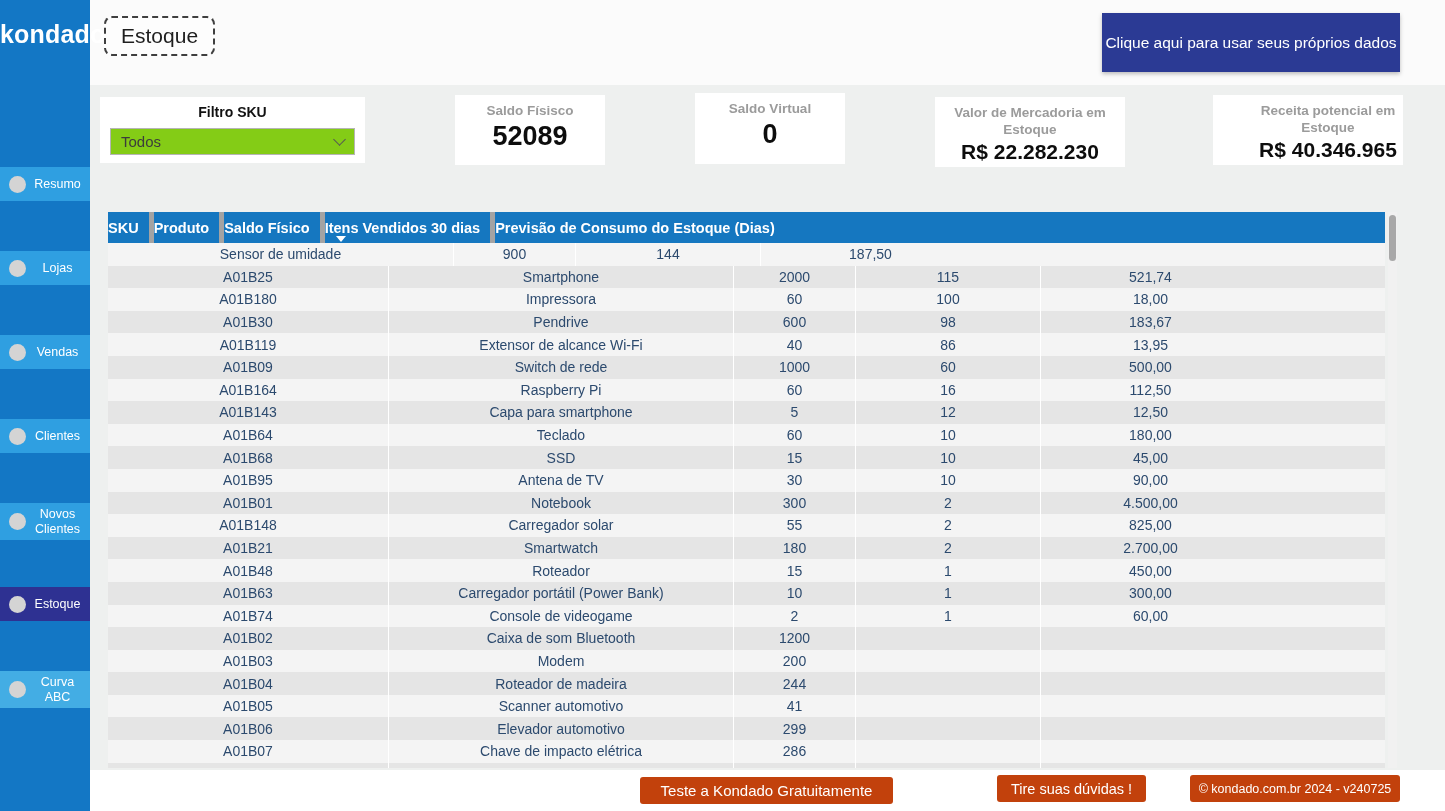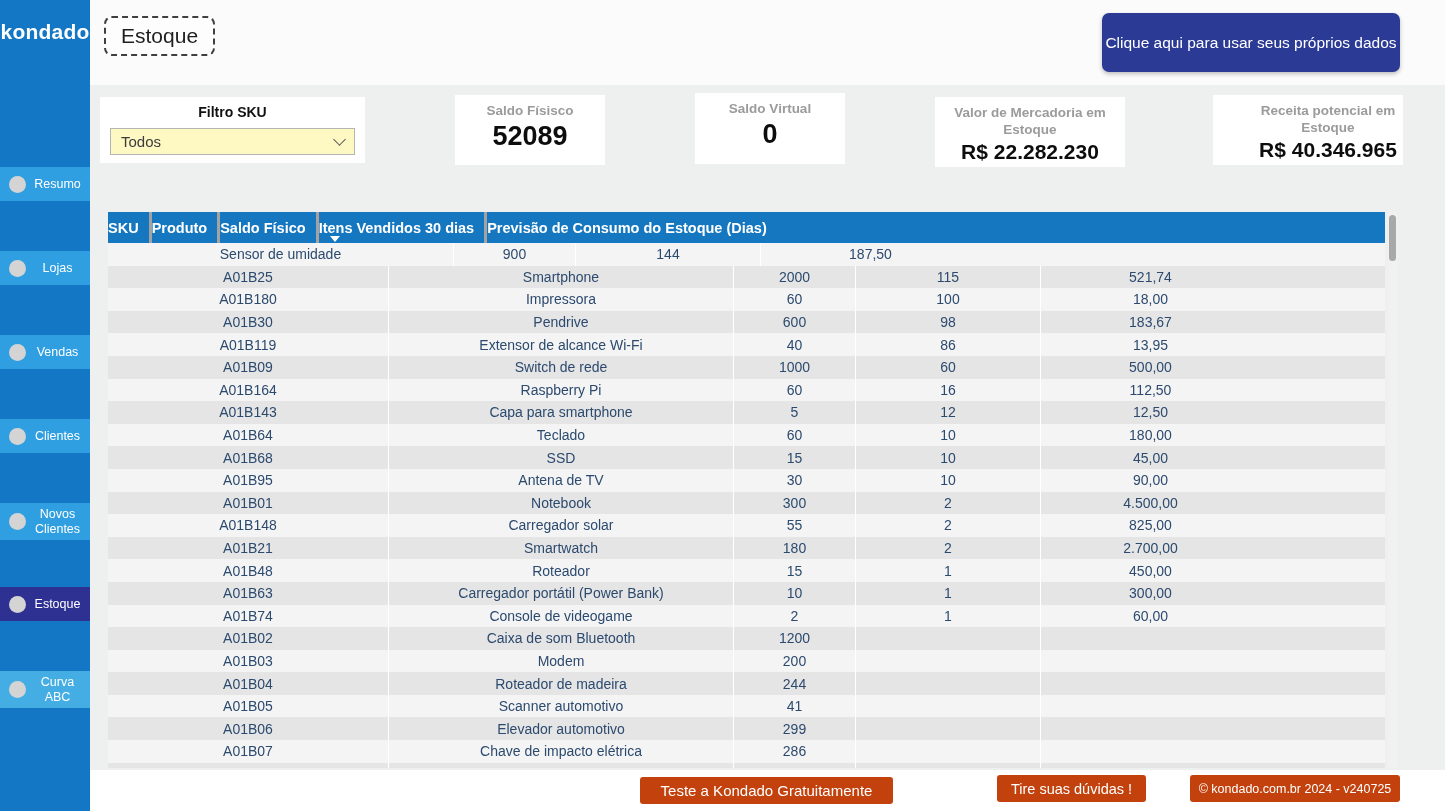--- a/index.html
+++ b/index.html
@@ -6,65 +6,65 @@
   html,body { background:#d8dada; }
   .stage { position:relative; width:1445px; height:811px; background:#eef0ef; overflow:hidden; }
 
   
   .topband   { position:absolute; left:90px; top:0; right:0; height:85px; background:#fbfbfb; }
   .bottomband{ position:absolute; left:90px; top:770px; right:0; bottom:0; background:#ffffff; }
 
   
   .sidebar { position:absolute; left:0; top:0; width:90px; height:811px; background:#1377c5; z-index:5; }
   .logo { position:absolute; top:20px; left:0; width:90px; text-align:center; color:#fff;
-          font-size:21px; font-weight:700; letter-spacing:.2px; }
+          font-size:25px; font-weight:700; letter-spacing:.2px; }
   .nav { position:absolute; top:167px; left:0; width:90px; list-style:none; }
   .nav-slot { height:84px; }
   .nav-item { height:34px; width:90px; background:#2f9fe1; color:#fff; display:flex;
               align-items:center; gap:7px; padding-left:9px; cursor:pointer; }
   .nav-item.two-line { height:37px; }
   .nav-item.active { background:#2e3192; }
   .nav-item.light  { background:#43ade4; }
   .nav-bullet { width:17px; height:17px; border-radius:50%; background:#d4d4d4; flex:none; }
   .nav-label { font-size:12.5px; line-height:1.15; white-space:pre-line; text-align:center; flex:1;
                padding-right:8px; }
 
   
   .page-title { position:absolute; left:104px; top:16px; padding:6px 15px; font-size:21px;
                 color:#1f1f1f; border:2px dashed #3f3f3f; border-radius:8px; background:#fdfdfd; }
   .cta-btn { position:absolute; left:1102px; top:13px; width:298px; height:59px; background:#2b3a94;
-             border:none; border-radius:7px; color:#fff; font-size:15.5px; cursor:pointer;
+             border:none; border-radius:0; color:#fff; font-size:15.5px; cursor:pointer;
              box-shadow:0 2px 4px rgba(0,0,0,.25); }
 
   
   .card { position:absolute; background:#fff; text-align:center; }
   .card-label { color:#9b9b9b; font-weight:700; font-size:13.5px; line-height:1.25; padding-top:8px; }
   .card-value { color:#0d0d0d; font-weight:700; }
   .filter-card { left:100px; top:97px; width:265px; height:66px; }
   .filter-label { color:#111; font-weight:700; font-size:14px; padding-top:7px; }
-  .dropdown { position:absolute; left:10px; right:10px; top:31px; height:27px; background:#fef9c3;
+  .dropdown { position:absolute; left:10px; right:10px; top:31px; height:27px; background:#84cc16;
               border:1px solid #b5b5b5; display:flex; align-items:center; justify-content:space-between;
               padding:0 10px; cursor:pointer; }
   .dropdown-value { font-size:15px; color:#3c3c3c; }
   .chevron { width:9px; height:9px; border-right:1.6px solid #555; border-bottom:1.6px solid #555;
              transform:rotate(45deg); margin-top:-5px; }
   .kpi-1 { left:455px; top:95px; width:150px; height:70px; }
   .kpi-2 { left:695px; top:93px; width:150px; height:71px; }
   .kpi-3 { left:935px; top:97px; width:190px; height:70px; }
   .kpi-4 { left:1213px; top:95px; width:190px; height:70px;padding-left:40px; }
   .kpi-1 .card-value, .kpi-2 .card-value { font-size:27px; margin-top:1px; }
   .kpi-3 .card-value, .kpi-4 .card-value { font-size:21px; margin-top:1px; }
 
   
   .table-wrap { position:absolute; left:108px; top:212px; width:1277px; height:556px;
                 background:#fff; overflow:hidden; }
   .thead { display:flex; height:31px; background:#1577c0;gap:10px; }
   .th { color:#fff; font-weight:700; font-size:14.5px; display:flex; align-items:center;
         justify-content:center; position:relative; cursor:pointer; }
-  .th + .th { border-left:3px solid #a3a3a3; }
+  .th + .th { border-left:5px solid #a3a3a3; }
   .col-0 { width:280px; flex:none; }
   .col-1 { width:345px; flex:none; }
   .col-2 { width:122px; flex:none; }
   .col-3 { width:185px; flex:none; }
   .col-4 { width:345px; flex:none; }
   .sort-arrow { display:none; position:absolute; left:11px; bottom:1px; width:0; height:0;
                 border-left:5px solid transparent; border-right:5px solid transparent;
                 border-top:6px solid #fff; }
   .th.sorted .sort-arrow { display:block; }
   .tr { display:flex; height:22.6px; }

